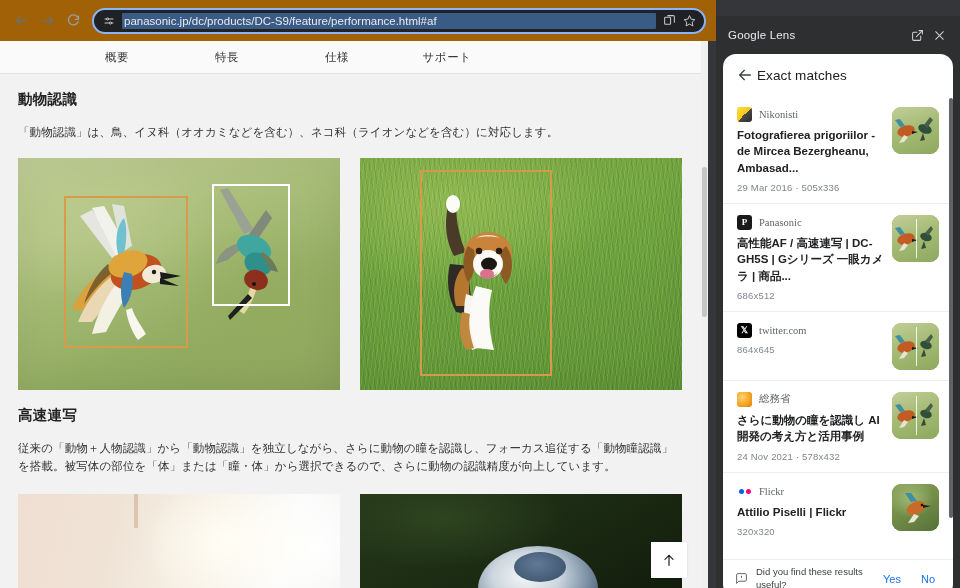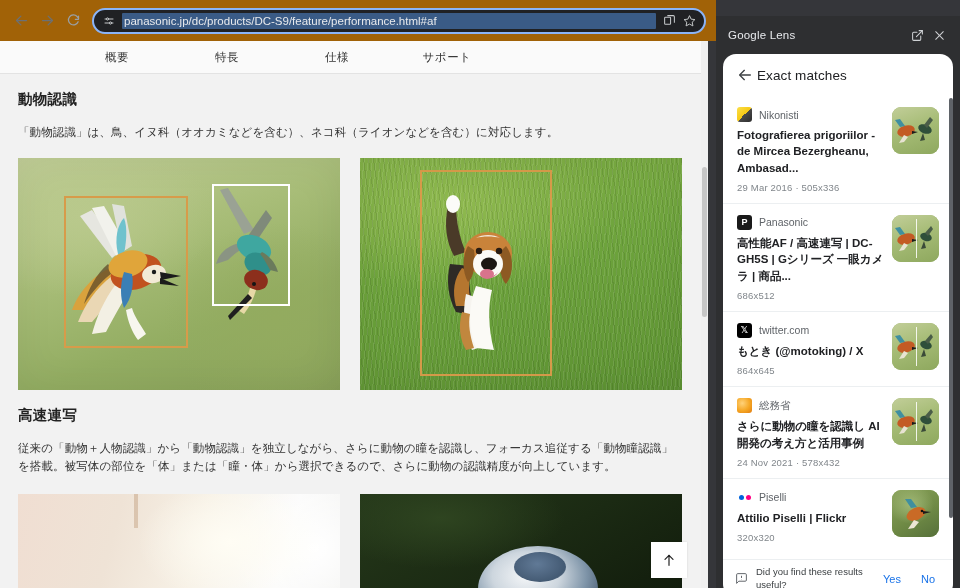--- a/index.html
+++ b/index.html
@@ -155,21 +155,21 @@
   .lens-back { color: #3c4043; display: flex; align-items: center; }
   .lens-subtitle { font-size: 13.5px; color: #202124; letter-spacing: .1px; }
 
   .results { position: absolute; left: 0; top: 42px; right: 0; bottom: 38px; overflow: hidden; }
   .result {
     display: flex; padding: 11px 14px 10px 14px; gap: 8px;
     border-bottom: 1px solid #eceff1; align-items: flex-start;
   }
   .result:last-child { border-bottom: none; }
   .r-main { flex: 1 1 auto; min-width: 0; }
-  .r-src { display: flex; align-items: center; gap: 7px; margin-bottom: 5px; }
+  .r-src { display: flex; align-items: center; gap: 7px; margin-bottom: 5px; font-family: Liberation Serif, serif; }
   .favicon { width: 15px; height: 15px; border-radius: 3px; flex: 0 0 auto; display:flex; align-items:center; justify-content:center; font-size:9px; font-weight:700; color:#fff; overflow:hidden;}
   .fav-nikonisti { background: linear-gradient(135deg,#fbdf4a 0%,#f6c915 50%,#4a4a4a 50%,#2b2b2b 100%); }
   .fav-panasonic { background: #1a1a1a; }
   .fav-twitter { background: #000; }
   .fav-soumu { background: radial-gradient(circle at 35% 35%, #ffd27a 0%, #f5a623 55%, #e07b10 100%); }
   .fav-flickr { background: #fff; display:flex; gap:2px; align-items:center; justify-content:center; }
   .fav-flickr span { width: 5px; height: 5px; border-radius: 50%; display:block; }
   .fav-flickr .d1 { background: #0063dc; }
   .fav-flickr .d2 { background: #ff0084; }
   .r-srcname { font-size: 10.5px; color: #5f6368; white-space: nowrap; overflow: hidden; text-overflow: ellipsis; }
@@ -443,21 +443,20 @@
             </div>
           </div>
         </div>
 
         <div class="result">
           <div class="r-main">
             <div class="r-src">
               <span class="favicon fav-twitter">𝕏</span>
               <span class="r-srcname">twitter.com</span>
             </div>
-            <div class="r-title">もとき (@motoking) / X</div>
             <div class="r-meta">864x645</div>
           </div>
           <div class="r-thumb">
             <div class="thumb-pair">
               <div class="tbg"></div>
               <svg viewBox="0 0 47 47" width="47" height="47" style="position:absolute;inset:0">
                 <ellipse cx="14" cy="24" rx="9" ry="5.5" transform="rotate(-15 14 24)" fill="#c35b24"></ellipse>
                 <path d="M8 20 L3 13 L8 12 L13 19 Z" fill="#3f8fa0"></path>
                 <path d="M12 28 L7 36 L12 35 L16 30 Z" fill="#e8e3d2"></path>
                 <path d="M20 24 L26 25 L20 27 Z" fill="#1b1b1b"></path>
@@ -496,21 +495,21 @@
           </div>
         </div>
 
         <div class="result">
           <div class="r-main">
             <div class="r-src">
               <span class="favicon fav-flickr">
                   <span class="d1"></span>
                   <span class="d2"></span>
                 </span>
-              <span class="r-srcname">Piselli</span>
+              <span class="r-srcname">Flickr</span>
             </div>
             <div class="r-title">Attilio Piselli | Flickr</div>
             <div class="r-meta">320x320</div>
           </div>
           <div class="r-thumb thumb-single">
             <div class="tbg2"></div>
             <svg viewBox="0 0 47 47" width="47" height="47" style="position:absolute;inset:0">
               <ellipse cx="24" cy="24" rx="10" ry="6" transform="rotate(-25 24 24)" fill="#c96a26"></ellipse>
               <path d="M19 18 L13 9 L19 9 L25 17 Z" fill="#3f8fa0"></path>
               <path d="M22 30 L16 39 L22 38 L27 32 Z" fill="#ece6d4"></path>

